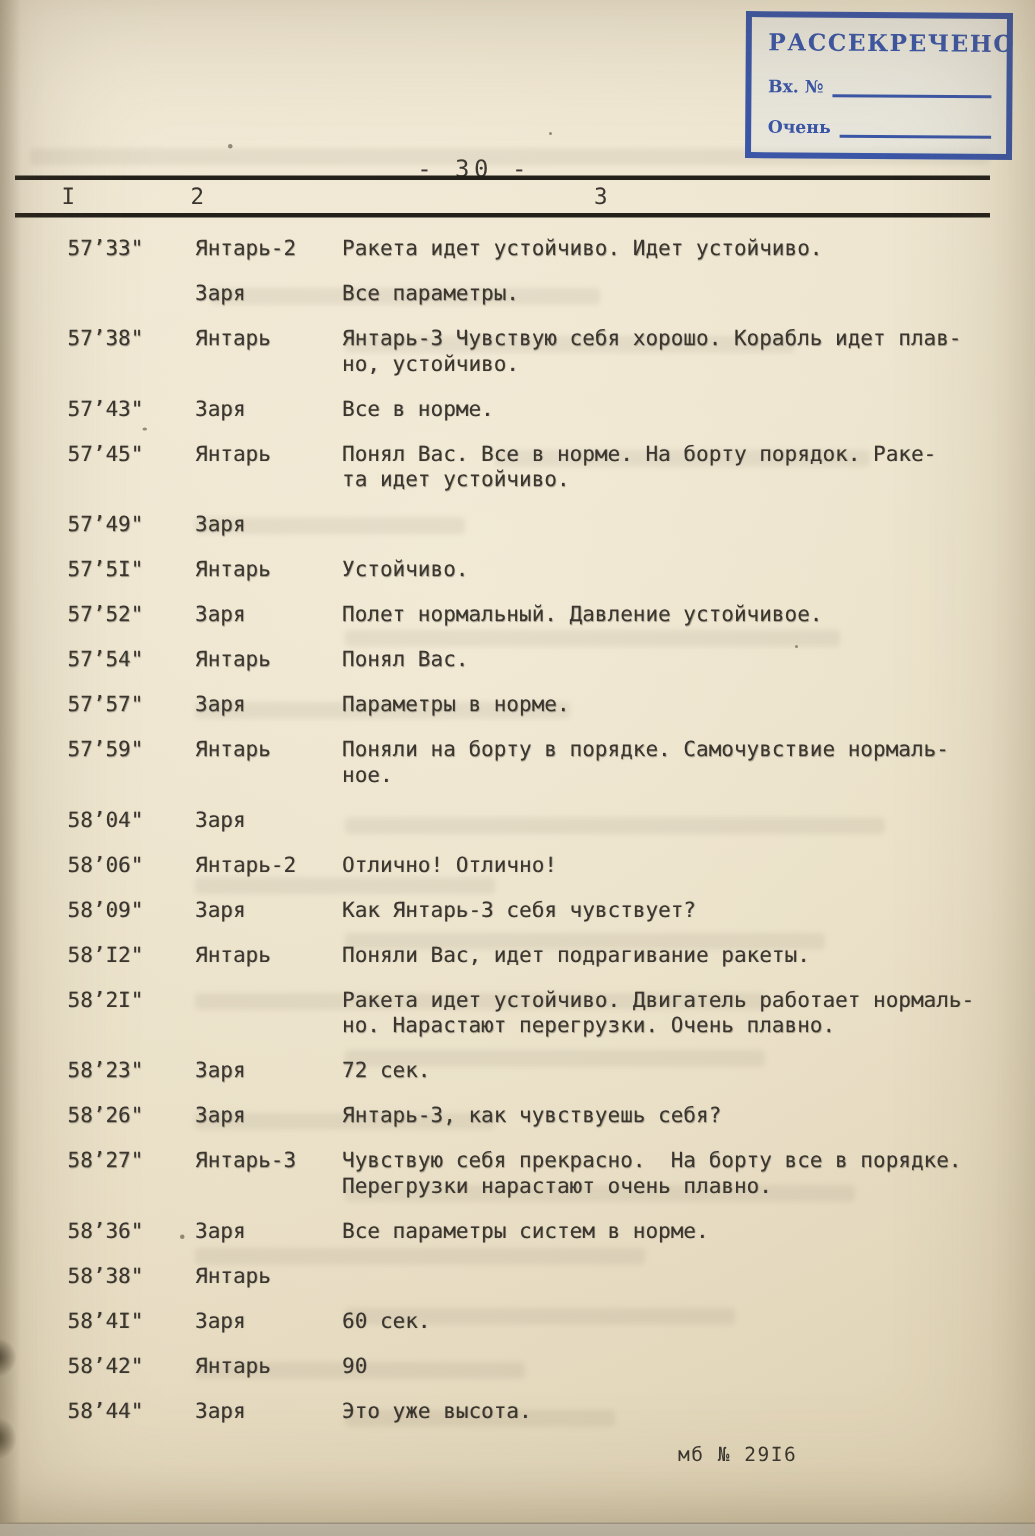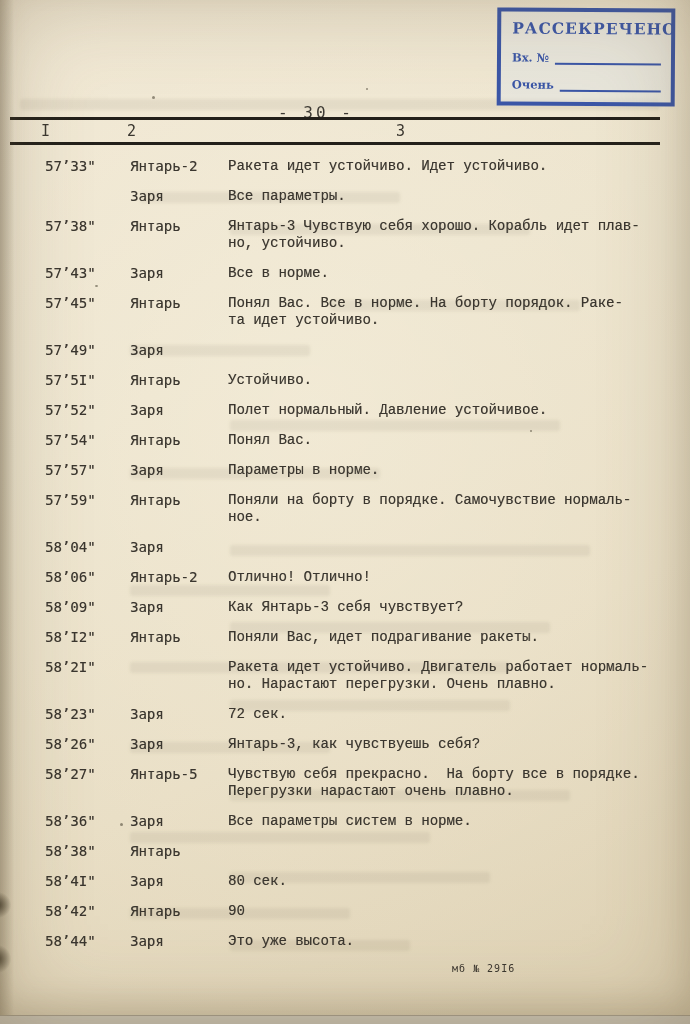--- a/index.html
+++ b/index.html
@@ -42,23 +42,23 @@
   .rule.top{top:117px;height:3px;}
   .rule.bottom{top:142px;height:3px;}
   .col-headers{position:absolute;top:122px;left:0;width:690px;height:18px;font-size:15px;}
   .col-headers span{position:absolute;top:0;}
   .ch1{left:41px;} .ch2{left:127px;} .ch3{left:396px;}
 
   .rows{position:absolute;top:158px;left:45px;right:12px;}
   .row{display:grid;grid-template-columns:85px 98px 1fr;margin-bottom:13px;
     font-size:14px;line-height:17px;
     text-shadow:0.4px 0.4px 0.6px rgba(58,52,42,0.45);}
-  .row .c3{white-space:pre-wrap;font-family:Liberation Mono, monospace;}
-
-  .footer-number{position:absolute;left:452px;top:963px;font-size:10px;letter-spacing:1px;}
+  .row .c3{white-space:pre-wrap;}
+
+  .footer-number{position:absolute;left:452px;top:963px;font-size:13px;letter-spacing:1px;}
 
   .ghosts{position:absolute;inset:0;pointer-events:none;}
   .ghost-bar{position:absolute;height:11px;background:rgba(118,112,88,0.10);
     filter:blur(1.6px);border-radius:3px;}
 </style>
 </head>
 <body>
 
 <div class="page">
 
@@ -193,37 +193,37 @@
         <div class="c2">Заря</div>
         <div class="c3">72 сек.</div>
       </div>
       <div class="row">
         <div class="c1">58’26"</div>
         <div class="c2">Заря</div>
         <div class="c3">Янтарь-3, как чувствуешь себя?</div>
       </div>
       <div class="row">
         <div class="c1">58’27"</div>
-        <div class="c2">Янтарь-5</div>
+        <div class="c2">Янтарь-3</div>
         <div class="c3">Чувствую себя прекрасно.  На борту все в порядке.
 Перегрузки нарастают очень плавно.</div>
       </div>
       <div class="row">
         <div class="c1">58’36"</div>
         <div class="c2">Заря</div>
         <div class="c3">Все параметры систем в норме.</div>
       </div>
       <div class="row">
         <div class="c1">58’38"</div>
         <div class="c2">Янтарь</div>
       </div>
       <div class="row">
         <div class="c1">58’4I"</div>
         <div class="c2">Заря</div>
-        <div class="c3">80 сек.</div>
+        <div class="c3">60 сек.</div>
       </div>
       <div class="row">
         <div class="c1">58’42"</div>
         <div class="c2">Янтарь</div>
         <div class="c3">90</div>
       </div>
       <div class="row">
         <div class="c1">58’44"</div>
         <div class="c2">Заря</div>
         <div class="c3">Это уже высота.</div>

